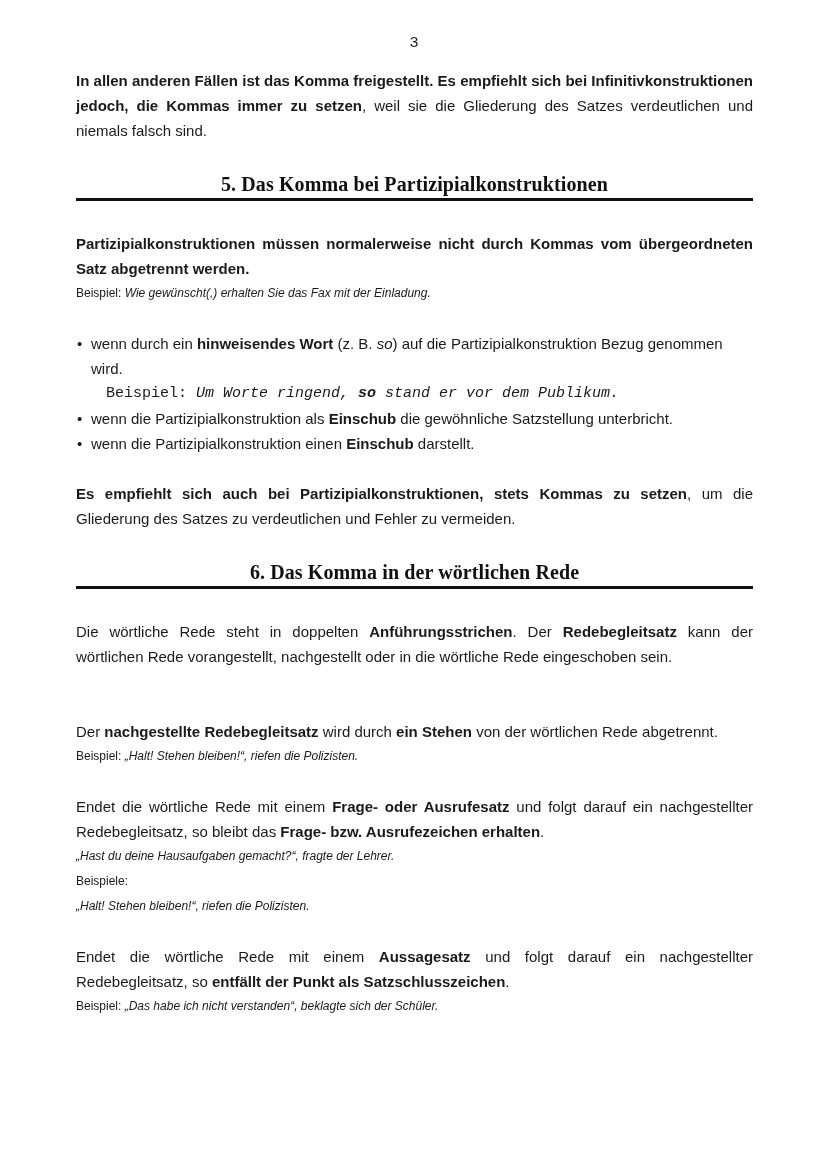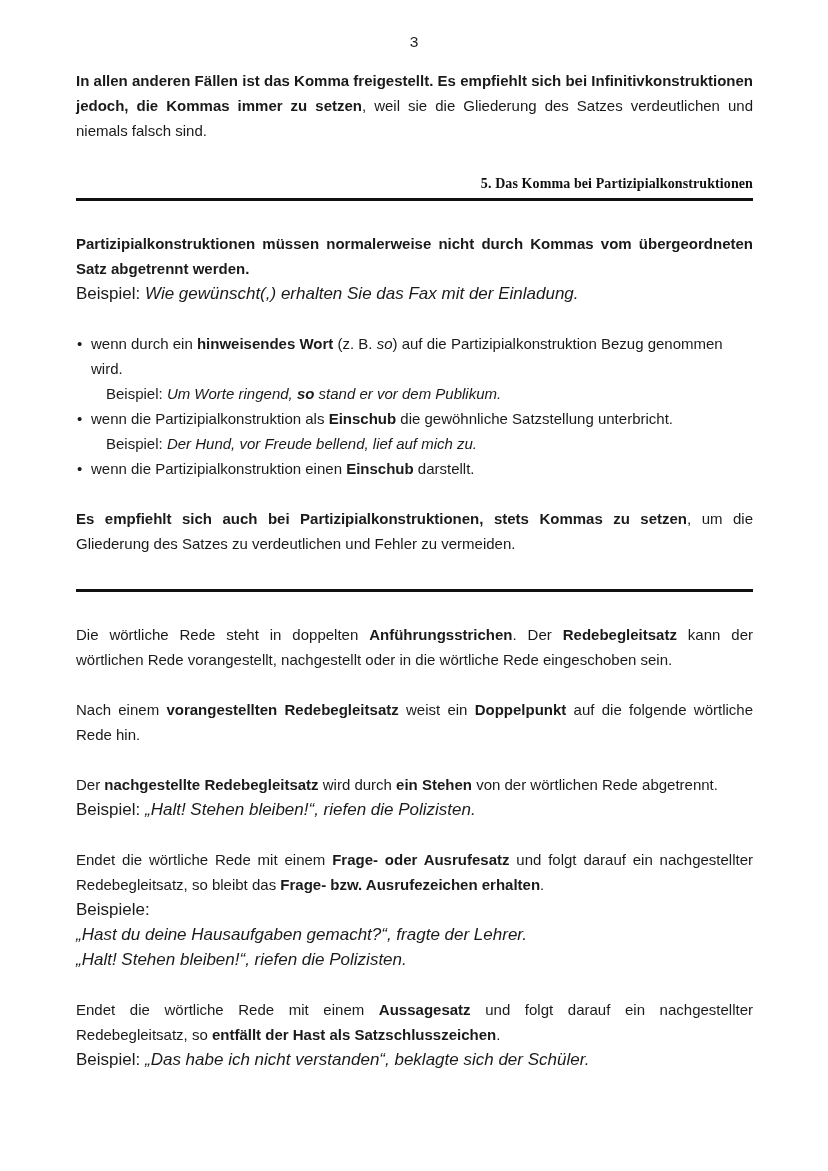--- a/index.html
+++ b/index.html
@@ -56,24 +56,24 @@
   }
   .gap-md { height: 25px; }
   .gap-lg { height: 30px; }
 
   b, strong { font-weight: bold; }
   i, em { font-style: italic; }
 
   .section-head {
     font-family: "Liberation Serif", serif;
     font-weight: bold;
-    font-size: 14px;
+    font-size: 20px;
     line-height: 22px;
     color: #101010;
-    text-align: right;
+    text-align: center;
     letter-spacing: 0.1px;
   }
   .head-rule {
     border-bottom: 3.5px solid #111111;
     width: 677px;
     margin-top: 3px;
   }
   ul.bullets {
     margin: 0;
     padding: 0;
@@ -92,23 +92,24 @@
     top: 0;
     font-size: 15px;
     line-height: 25px;
   }
   .example {
     display: block;
     padding-left: 15px;
     font-size: 15px;
     line-height: 25px;
     text-align: left;
+    font-family: Liberation Mono, monospace;
   }
   .example-plain {
-    font-size: 17px;
+    font-size: 12px;
     line-height: 25px;
     text-align: left;
   }
 </style>
 </head>
 <body>
 
 <div class="page">
 
   <div class="page-number">3</div>
@@ -132,57 +133,56 @@
 
     <ul class="bullets">
       <li>
         <span class="dot">•</span>
         <span>wenn durch ein </span><b>hinweisendes Wort</b><span> (z. B. </span><i>so</i><span>) auf die Partizipialkonstruktion Bezug genommen wird.</span>
         <span class="example"><span>Beispiel: </span><i>Um Worte ringend, </i><i><b>so</b></i><i> stand er vor dem Publikum.</i></span>
       </li>
       <li>
         <span class="dot">•</span>
         <span>wenn die Partizipialkonstruktion als </span><b>Einschub</b><span> die gewöhnliche Satzstellung unterbricht.</span>
-        <span class="example"><span>Beispiel: </span><i>Der Hund, vor Freude bellend, lief auf mich zu.</i></span>
       </li>
       <li>
         <span class="dot">•</span>
         <span>wenn die Partizipialkonstruktion einen </span><b>Einschub</b><span> darstellt.</span>
       </li>
     </ul>
 
     <div class="gap-md"></div>
 
     <p class="para"><b>Es empfiehlt sich auch bei Partizipialkonstruktionen, stets Kommas zu setzen</b><span>, um die Gliederung des Satzes zu verdeutlichen und Fehler zu vermeiden.</span></p>
 
     <div class="gap-lg"></div>
 
+    <div class="section-head">6. Das Komma in der wörtlichen Rede</div>
     <div class="head-rule"></div>
 
     <div class="gap-lg"></div>
 
     <p class="para"><span>Die wörtliche Rede steht in doppelten </span><b>Anführungsstrichen</b><span>. Der </span><b>Redebegleitsatz</b><span> kann der wörtlichen Rede vorangestellt, nachgestellt oder in die wörtliche Rede eingeschoben sein.</span></p>
 
     <div class="gap-md"></div>
 
-    <p class="para"><span>Nach einem </span><b>vorangestellten Redebegleitsatz</b><span> weist ein </span><b>Doppelpunkt</b><span> auf die folgende wörtliche Rede hin.</span></p>
 
     <div class="gap-md"></div>
 
     <p class="para"><span>Der </span><b>nachgestellte Redebegleitsatz</b><span> wird durch </span><b>ein Stehen</b><span> von der wörtlichen Rede abgetrennt.</span></p>
     <p class="example-plain"><span>Beispiel: </span><i>„Halt! Stehen bleiben!“, riefen die Polizisten.</i></p>
 
     <div class="gap-md"></div>
 
     <p class="para"><span>Endet die wörtliche Rede mit einem </span><b>Frage- oder Ausrufesatz</b><span> und folgt darauf ein nachgestellter Redebegleitsatz, so bleibt das </span><b>Frage- bzw. Ausrufezeichen erhalten</b><span>.</span></p>
+    <p class="example-plain"><i>„Hast du deine Hausaufgaben gemacht?“, fragte der Lehrer.</i></p>
     <p class="example-plain">Beispiele:</p>
-    <p class="example-plain"><i>„Hast du deine Hausaufgaben gemacht?“, fragte der Lehrer.</i></p>
     <p class="example-plain"><i>„Halt! Stehen bleiben!“, riefen die Polizisten.</i></p>
 
     <div class="gap-md"></div>
 
-    <p class="para"><span>Endet die wörtliche Rede mit einem </span><b>Aussagesatz</b><span> und folgt darauf ein nachgestellter Redebegleitsatz, so </span><b>entfällt der Hast als Satzschlusszeichen</b><span>.</span></p>
+    <p class="para"><span>Endet die wörtliche Rede mit einem </span><b>Aussagesatz</b><span> und folgt darauf ein nachgestellter Redebegleitsatz, so </span><b>entfällt der Punkt als Satzschlusszeichen</b><span>.</span></p>
     <p class="example-plain"><span>Beispiel: </span><i>„Das habe ich nicht verstanden“, beklagte sich der Schüler.</i></p>
 
     <div class="gap-md"></div>
 
   </div>
 </div>
 
 </body></html>

